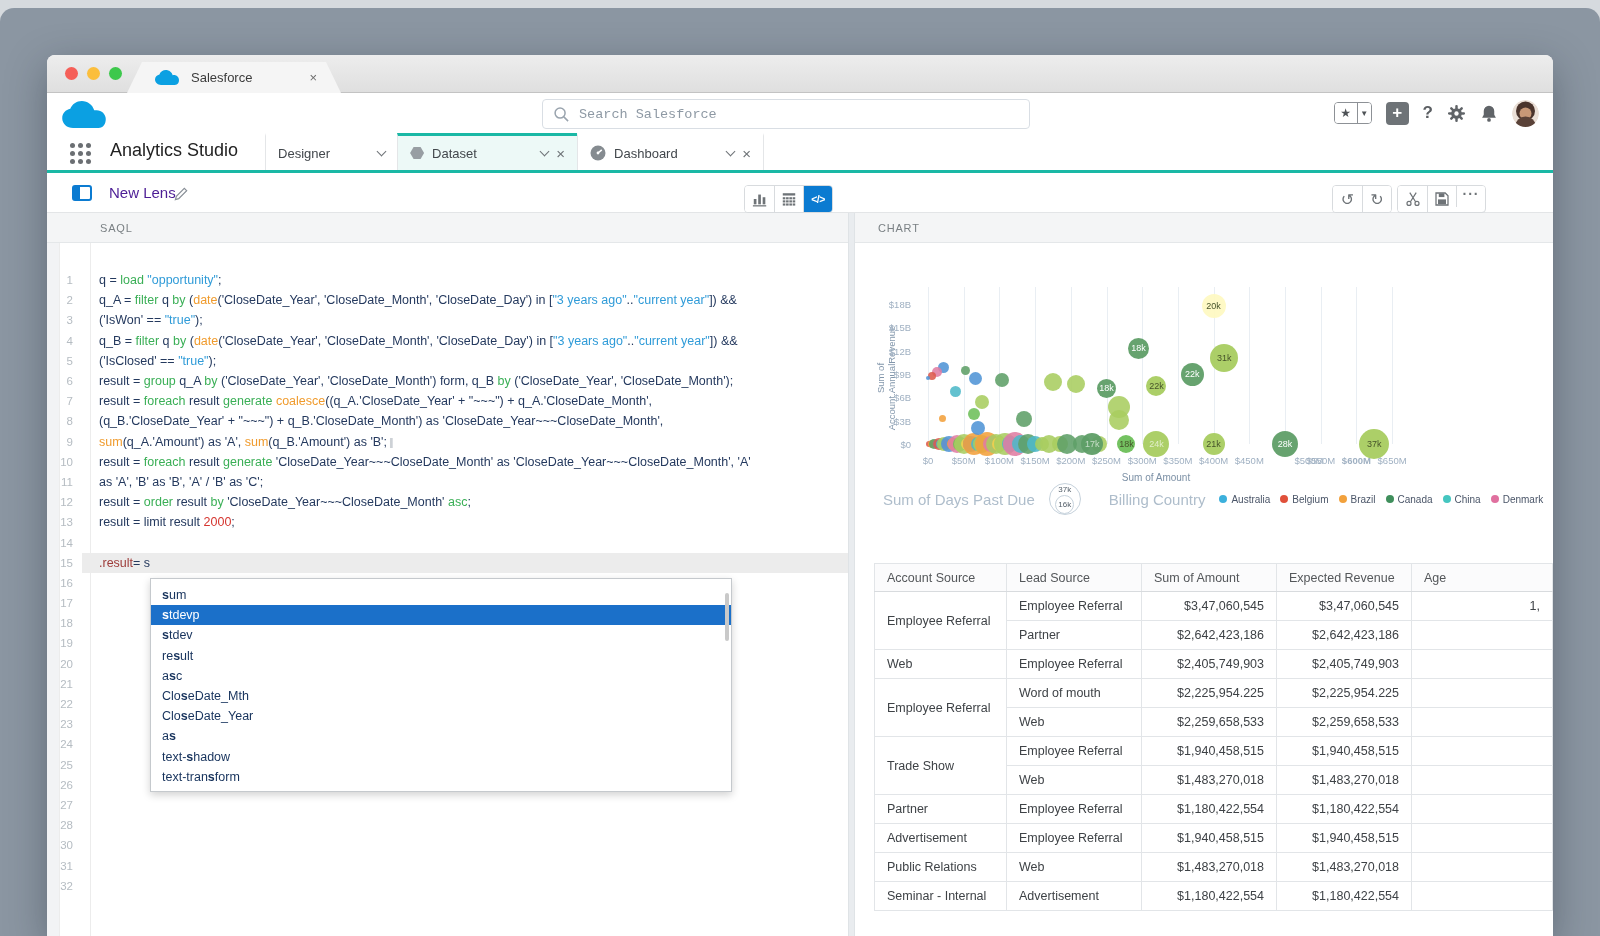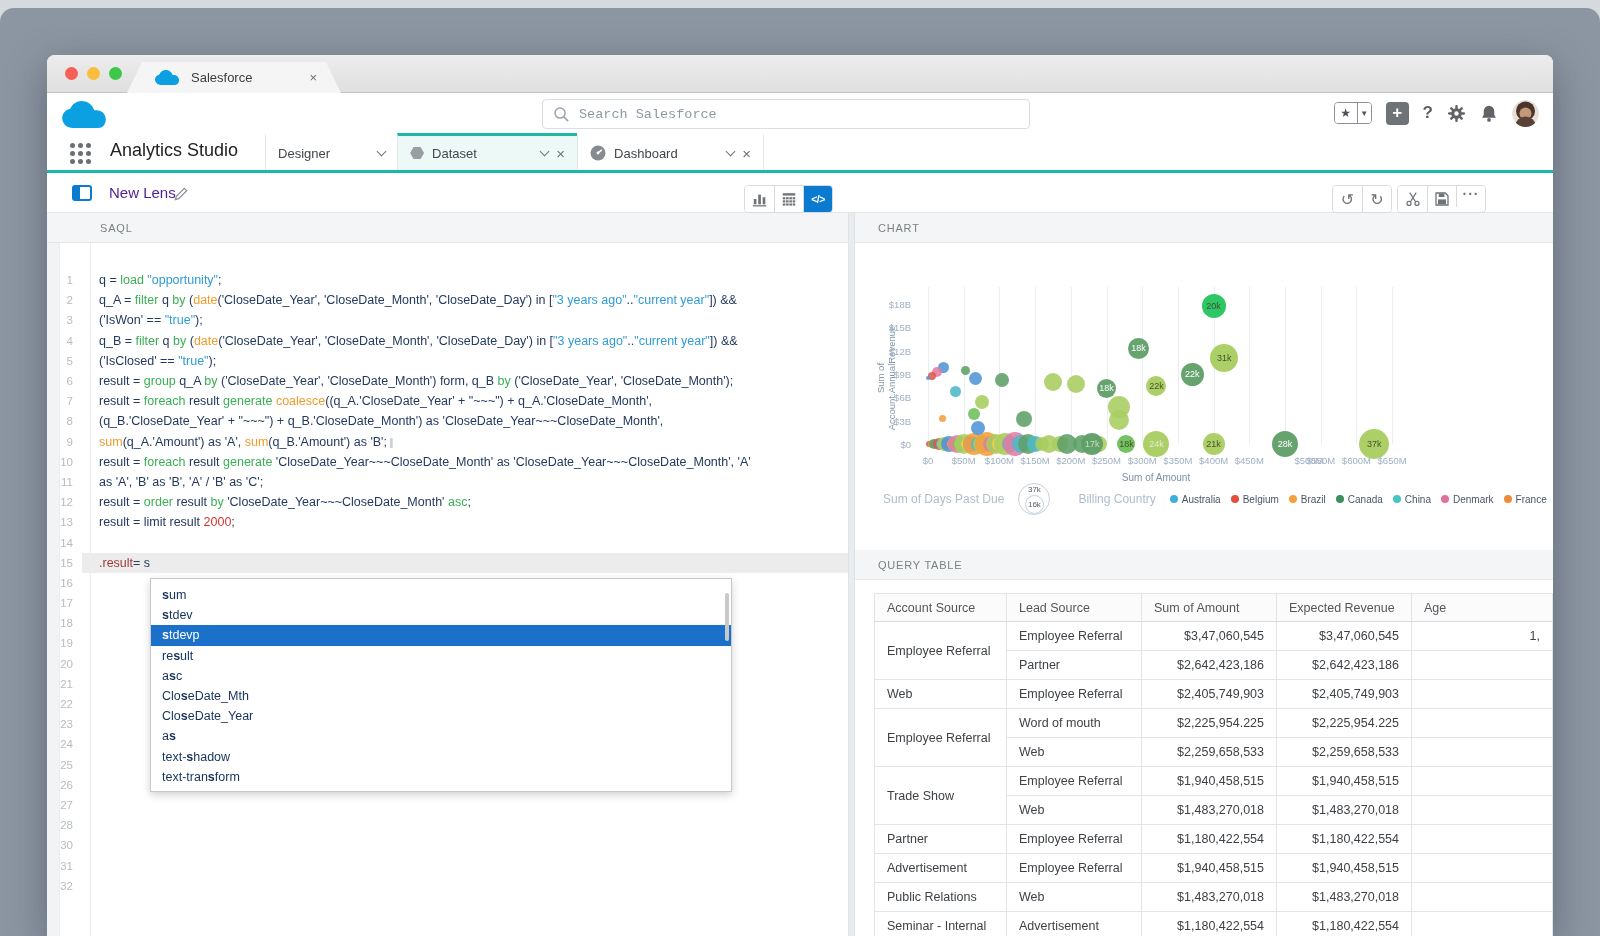--- a/index.html
+++ b/index.html
@@ -97,21 +97,21 @@
   .gridv { position:absolute; top:44px; height:157px; width:1px; background:#e9eef3; }
   .xlab,.ylab { position:absolute; font-size:9.5px; color:#9fb0c2; }
   .xlab { top:212px; transform:translateX(-50%); }
   .ylab { width:46px; text-align:right; transform:translateY(-50%); left:10px; }
   .xtitle { position:absolute; top:229px; left:301px; transform:translateX(-50%); font-size:10px; color:#7d91a6; }
   .ytitle { position:absolute; left:-34px; top:124px; width:130px; text-align:center; transform:rotate(-90deg);
             font-size:9.5px; color:#8296ab; }
   .bubble { position:absolute; border-radius:50%; display:flex; align-items:center; justify-content:center;
             font-size:9px; opacity:.88; }
   .legend { position:absolute; left:0; top:240px; width:698px; display:flex; align-items:center; }
-  .leg-label { color:#aebdcb; font-size:12px; margin-left:28px; white-space:nowrap; }
+  .leg-label { color:#aebdcb; font-size:15px; margin-left:28px; white-space:nowrap; }
   .size-leg { position:relative; width:32px; height:32px; border:1px solid #c6d2dc; border-radius:50%;
               margin-left:14px; flex:none; }
   .size-leg .inner { position:absolute; left:5.5px; top:11px; width:19px; height:19px; border:1px solid #c6d2dc; border-radius:50%; }
   .size-leg .t-out { position:absolute; top:1px; width:100%; text-align:center; font-size:8px; color:#55606b; }
   .size-leg .t-in  { position:absolute; top:16px; width:100%; text-align:center; font-size:8px; color:#55606b; }
   .countries { display:flex; align-items:center; gap:10px; margin-left:14px; }
   .country { display:flex; align-items:center; gap:4px; font-size:10px; color:#4a5568; white-space:nowrap; }
   .cdot { width:8px; height:8px; border-radius:50%; flex:none; }
   
   .tablebox { flex:1; background:#fff; overflow:hidden; }
@@ -423,22 +423,22 @@
               <span class="lcode"></span>
             </div>
             <div class="crow">
               <span class="lnum">32</span>
               <span class="lcode"></span>
             </div>
           </div>
         <div class="ac">
           <div>
               <div class="ac-item"><span></span><b>s</b><span>um</span></div>
+              <div class="ac-item sel"><span></span><b>s</b><span>tdevp</span></div>
               <div class="ac-item"><span></span><b>s</b><span>tdev</span></div>
-              <div class="ac-item sel"><span></span><b>s</b><span>tdevp</span></div>
               <div class="ac-item"><span>re</span><b>s</b><span>ult</span></div>
               <div class="ac-item"><span>a</span><b>s</b><span>c</span></div>
               <div class="ac-item"><span>Clo</span><b>s</b><span>eDate_Mth</span></div>
               <div class="ac-item"><span>Clo</span><b>s</b><span>eDate_Year</span></div>
               <div class="ac-item"><span>a</span><b>s</b><span></span></div>
               <div class="ac-item"><span>text-</span><b>s</b><span>hadow</span></div>
               <div class="ac-item"><span>text-tran</span><b>s</b><span>form</span></div>
             </div>
           <div class="ac-thumb"></div>
         </div>
@@ -513,21 +513,21 @@
           <div class="xlab" style="left: 322.9px;">$350M</div>
           <div class="gridv" style="left: 358.6px;"></div>
           <div class="xlab" style="left: 358.6px;">$400M</div>
           <div class="gridv" style="left: 394.3px;"></div>
           <div class="xlab" style="left: 394.3px;">$450M</div>
           <div class="gridv" style="left: 430px;"></div>
           <div class="xlab" style="left: 454px;">$500M</div>
           <div class="gridv" style="left: 465.7px;"></div>
           <div class="xlab" style="left: 465.7px;">$550M</div>
           <div class="gridv" style="left: 501.4px;"></div>
-          <div class="xlab" style="left: 501.4px;">$600M</div>
+          <div class="xlab" style="left: 501.4px; font-weight: bold;">$600M</div>
           <div class="gridv" style="left: 537.1px;"></div>
           <div class="xlab" style="left: 537.1px;">$650M</div>
           <div class="ylab" style="top: 201px;">$0</div>
           <div class="ylab" style="top: 177.667px;">$3B</div>
           <div class="ylab" style="top: 154.334px;">$6B</div>
           <div class="ylab" style="top: 131.001px;">$9B</div>
           <div class="ylab" style="top: 107.668px;">$12B</div>
           <div class="ylab" style="top: 84.335px;">$15B</div>
           <div class="ylab" style="top: 61.002px;">$18B</div>
           <div class="bubble" style="height: 6px; width: 6px; left: 71.428px; top: 198px; background: rgb(221, 90, 76);"></div>
@@ -574,34 +574,33 @@
           <div class="bubble" style="height: 14px; width: 14px; left: 120.264px; top: 152.001px; background: rgb(168, 205, 96);"></div>
           <div class="bubble" style="height: 12px; width: 12px; left: 112.696px; top: 164.667px; background: rgb(109, 191, 89);"></div>
           <div class="bubble" style="height: 7px; width: 7px; left: 83.78px; top: 171.834px; background: rgb(242, 161, 60);"></div>
           <div class="bubble" style="height: 14px; width: 14px; left: 115.98px; top: 177.667px; background: rgb(80, 148, 214);"></div>
           <div class="bubble" style="height: 14px; width: 14px; left: 140.256px; top: 130.223px; background: rgb(95, 159, 104);"></div>
           <div class="bubble" style="height: 16px; width: 16px; left: 160.676px; top: 168.111px; background: rgb(95, 159, 104);"></div>
           <div class="bubble" style="height: 18px; width: 18px; left: 188.95px; top: 129.779px; background: rgb(168, 205, 96);"></div>
           <div class="bubble" style="height: 18px; width: 18px; left: 211.798px; top: 132.112px; background: rgb(168, 205, 96);"></div>
           <div class="bubble" style="height: 22px; width: 22px; left: 252.638px; top: 153.445px; background: rgb(168, 205, 96);"></div>
           <div class="bubble" style="height: 20px; width: 20px; left: 253.638px; top: 166.889px; background: rgb(168, 205, 96);"></div>
-          <div class="bubble" style="height: 24px; width: 24px; left: 346.6px; top: 50.5575px; background: #22c55e; color: rgb(60, 74, 31); opacity: 0.95;">20k</div>
+          <div class="bubble" style="height: 24px; width: 24px; left: 346.6px; top: 50.5575px; background: #fef9c3; color: rgb(60, 74, 31); opacity: 0.95;">20k</div>
           <div class="bubble" style="height: 21px; width: 21px; left: 273.13px; top: 94.8347px; background: rgb(95, 159, 104); color: rgb(255, 255, 255); opacity: 0.95;">18k</div>
           <div class="bubble" style="height: 28px; width: 28px; left: 355.31px; top: 101.446px; background: rgb(168, 205, 96); color: rgb(60, 74, 31); opacity: 0.95;">31k</div>
           <div class="bubble" style="height: 23px; width: 23px; left: 325.68px; top: 119.501px; background: rgb(95, 159, 104); color: rgb(255, 255, 255); opacity: 0.95;">22k</div>
           <div class="bubble" style="height: 20px; width: 20px; left: 291.48px; top: 133.445px; background: rgb(168, 205, 96); color: rgb(60, 74, 31); opacity: 0.95;">22k</div>
           <div class="bubble" style="height: 19px; width: 19px; left: 242px; top: 135.501px; background: rgb(95, 159, 104); color: rgb(255, 255, 255); opacity: 0.95;">18k</div>
           <div class="bubble" style="height: 22px; width: 22px; left: 226.22px; top: 190px; background: rgb(95, 159, 104); color: rgba(255, 255, 255, 0.65); opacity: 0.95;">17k</div>
           <div class="bubble" style="height: 18px; width: 18px; left: 262.492px; top: 192px; background: rgb(109, 191, 89); color: rgb(60, 74, 31); opacity: 0.95;">18k</div>
           <div class="bubble" style="height: 26px; width: 26px; left: 288.48px; top: 188px; background: rgb(168, 205, 96); color: rgba(255, 255, 255, 0.65); opacity: 0.95;">24k</div>
           <div class="bubble" style="height: 22px; width: 22px; left: 347.6px; top: 190px; background: rgb(168, 205, 96); color: rgb(60, 74, 31); opacity: 0.95;">21k</div>
           <div class="bubble" style="height: 26px; width: 26px; left: 417px; top: 188px; background: rgb(95, 159, 104); color: rgb(255, 255, 255); opacity: 0.95;">28k</div>
           <div class="bubble" style="height: 30px; width: 30px; left: 504.25px; top: 186px; background: rgb(168, 205, 96); color: rgb(60, 74, 31); opacity: 0.95;">37k</div>
         </div>
-      <div class="panel-hd">QUERY TABLE</div>
       <div class="tablebox">
         <table class="qt">
           <thead>
               <tr>
                 <th style="width: 132px;">Account Source</th>
                 <th style="width: 135px;">Lead Source</th>
                 <th style="width: 135px;">Sum of Amount</th>
                 <th style="width: 135px;">Expected Revenue</th>
                 <th style="width: 141px;">Age</th>
               </tr>

